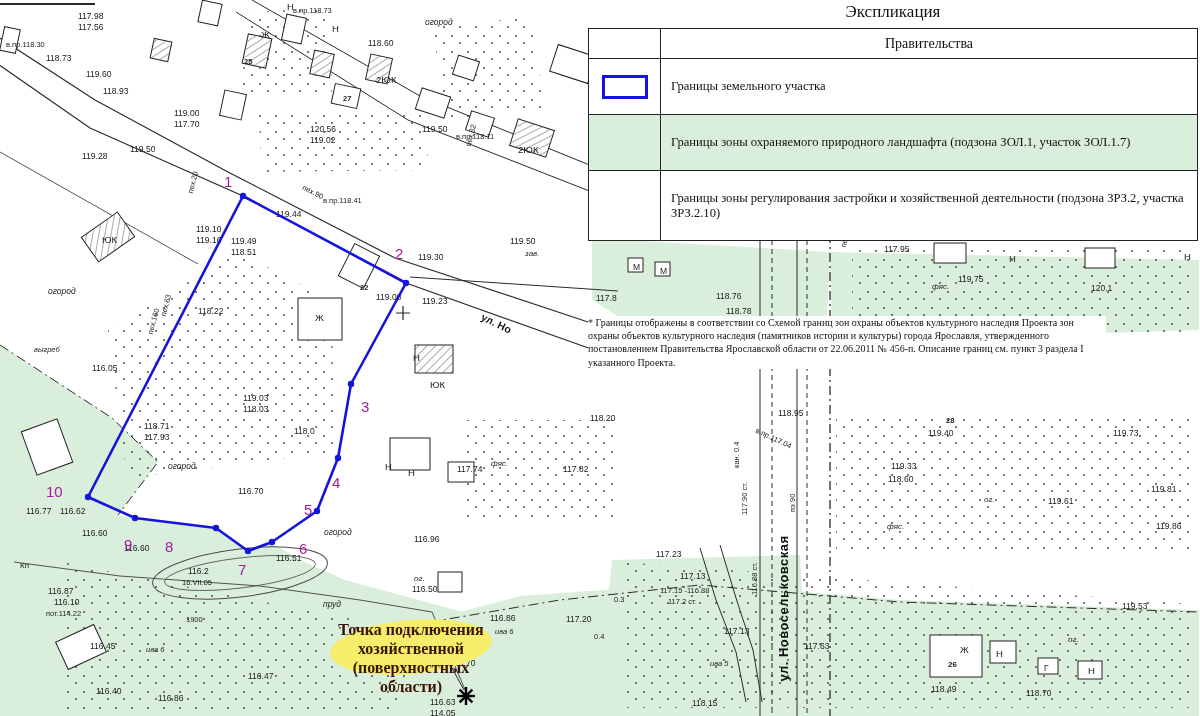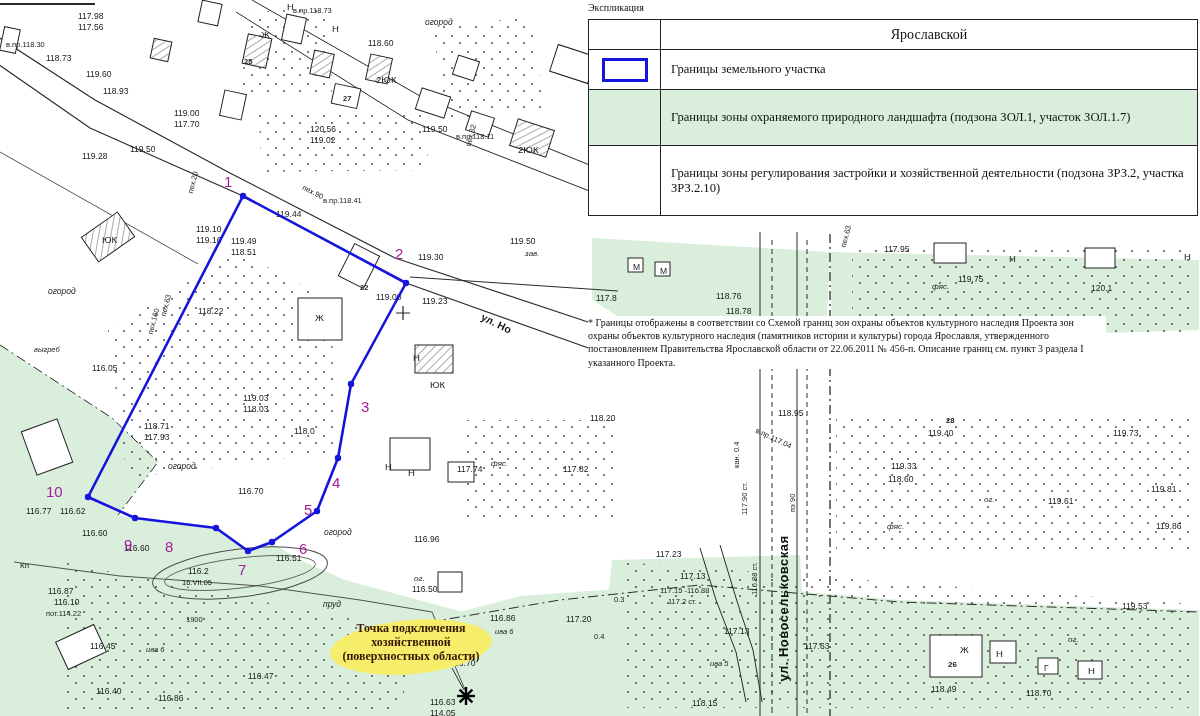--- a/index.html
+++ b/index.html
@@ -2,32 +2,32 @@
 <html><head>
 <meta charset="utf-8">
 <style>
   *{box-sizing:border-box;margin:0;padding:0}
   html,body{background:#ffffff}
   body{font-family:"Liberation Sans",sans-serif}
   .stage{position:relative;width:1200px;height:716px;overflow:hidden;background:#fff}
   #map-svg{position:absolute;left:0;top:0}
   #map-svg text{font-family:"Liberation Sans",sans-serif;dominant-baseline:central}
   .legend{position:absolute;left:588px;top:0;width:610px;background:#fff;font-family:"Liberation Serif",serif;color:#111}
-  .legend-title{text-align:left;font-size:10px;padding:2px 0 6px 0}
+  .legend-title{text-align:center;font-size:17px;padding:2px 0 6px 0}
   .legend-table{border-collapse:collapse;width:100%;table-layout:fixed}
   .legend-table td,.legend-table th{border:1px solid #222;font-size:12.6px;padding:4px 10px;vertical-align:middle;text-align:left}
   .legend-table th.head{font-weight:normal;font-size:14px;text-align:center;height:30px}
   .legend-table td.sym{width:72px;text-align:center}
-  .legend-table tr.row1{height:40px}
+  .legend-table tr.row1{height:56px}
   .legend-table tr.row2{height:56px}
   .legend-table tr.row3{height:70px}
   .blue-box{display:inline-block;width:46px;height:24px;border:3px solid #1414dd;background:#fff;vertical-align:middle}
   .note{position:absolute;left:588px;top:316px;width:518px;font-family:"Liberation Serif",serif;font-size:10px;line-height:1.32;color:#111;background:#fff}
   .annotation-bg{position:absolute;left:330px;top:620px;width:162px;height:54px;background:#f6ee6b;border-radius:50%;transform:rotate(-5deg)}
-  .annotation-text{position:absolute;left:320px;top:621px;width:182px;text-align:center;font-family:"Liberation Serif",serif;font-weight:bold;font-size:12px;line-height:1.18;color:#3a1504}
+  .annotation-text{position:absolute;left:320px;top:621px;width:182px;text-align:center;font-family:"Liberation Serif",serif;font-weight:bold;font-size:16px;line-height:1.18;color:#3a1504}
   .annotation-text span{display:block}
   .street-label{position:absolute;left:699px;top:600px;width:170px;height:17px;transform:rotate(-90deg);font-weight:bold;font-size:13px;color:#111;text-align:center;letter-spacing:.5px}
 </style>
 </head>
 <body>
 
 <div class="stage">
 
   <svg id="map-svg" width="1200" height="716" viewBox="0 0 1200 716">
     <defs>
@@ -295,21 +295,21 @@
         <line x1="472.3639610306789" y1="689.636038969321" x2="459.6360389693211" y2="702.363961030679" stroke="#000" stroke-width="2.4"></line>
       </g>
     </svg>
 
   <div class="legend">
     <div class="legend-title">Экспликация</div>
     <table class="legend-table">
       <tbody>
         <tr>
           <td class="sym"></td>
-          <th class="head">Ярославской</th>
+          <th class="head">Правительства</th>
         </tr>
         <tr class="row1">
           <td class="sym">
             <span class="blue-box" style="border-color: rgb(20, 20, 221);"></span>
           </td>
           <td>Границы земельного участка</td>
         </tr>
         <tr class="row2 green-row" style="background: rgb(217, 239, 220);">
           <td class="sym"></td>
           <td>Границы зоны охраняемого природного ландшафта (подзона ЗОЛ.1, участок ЗОЛ.1.7)</td>

